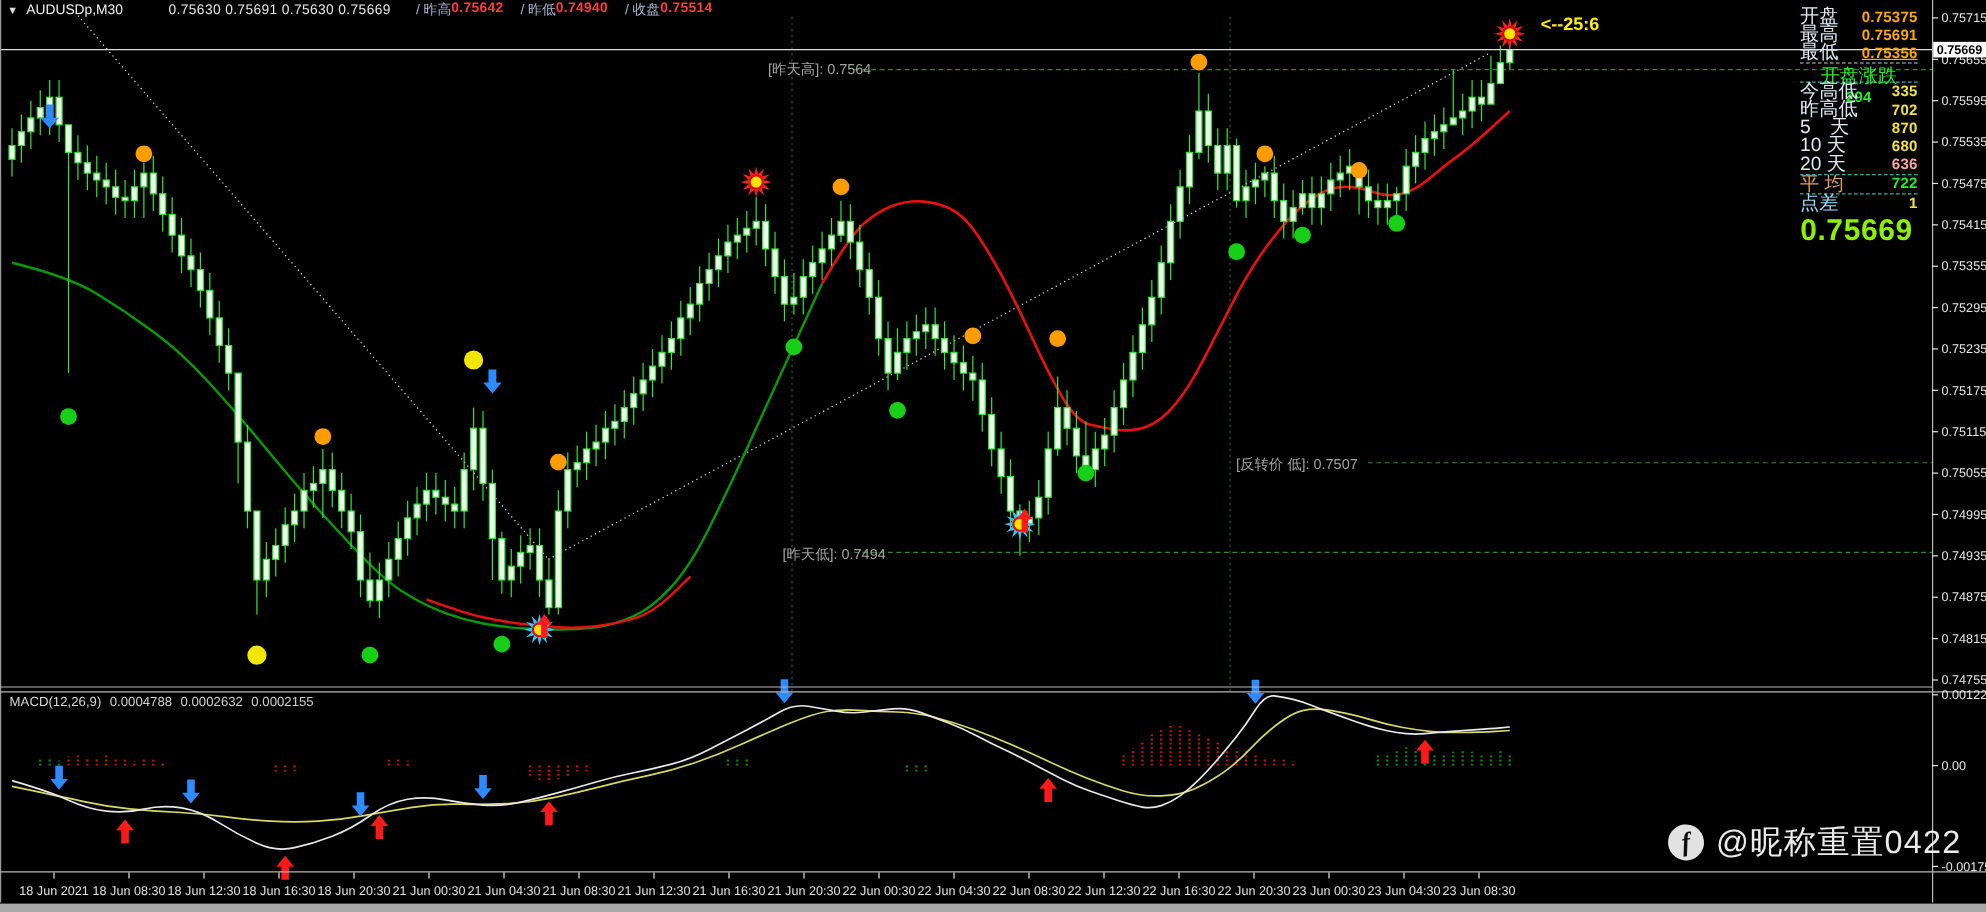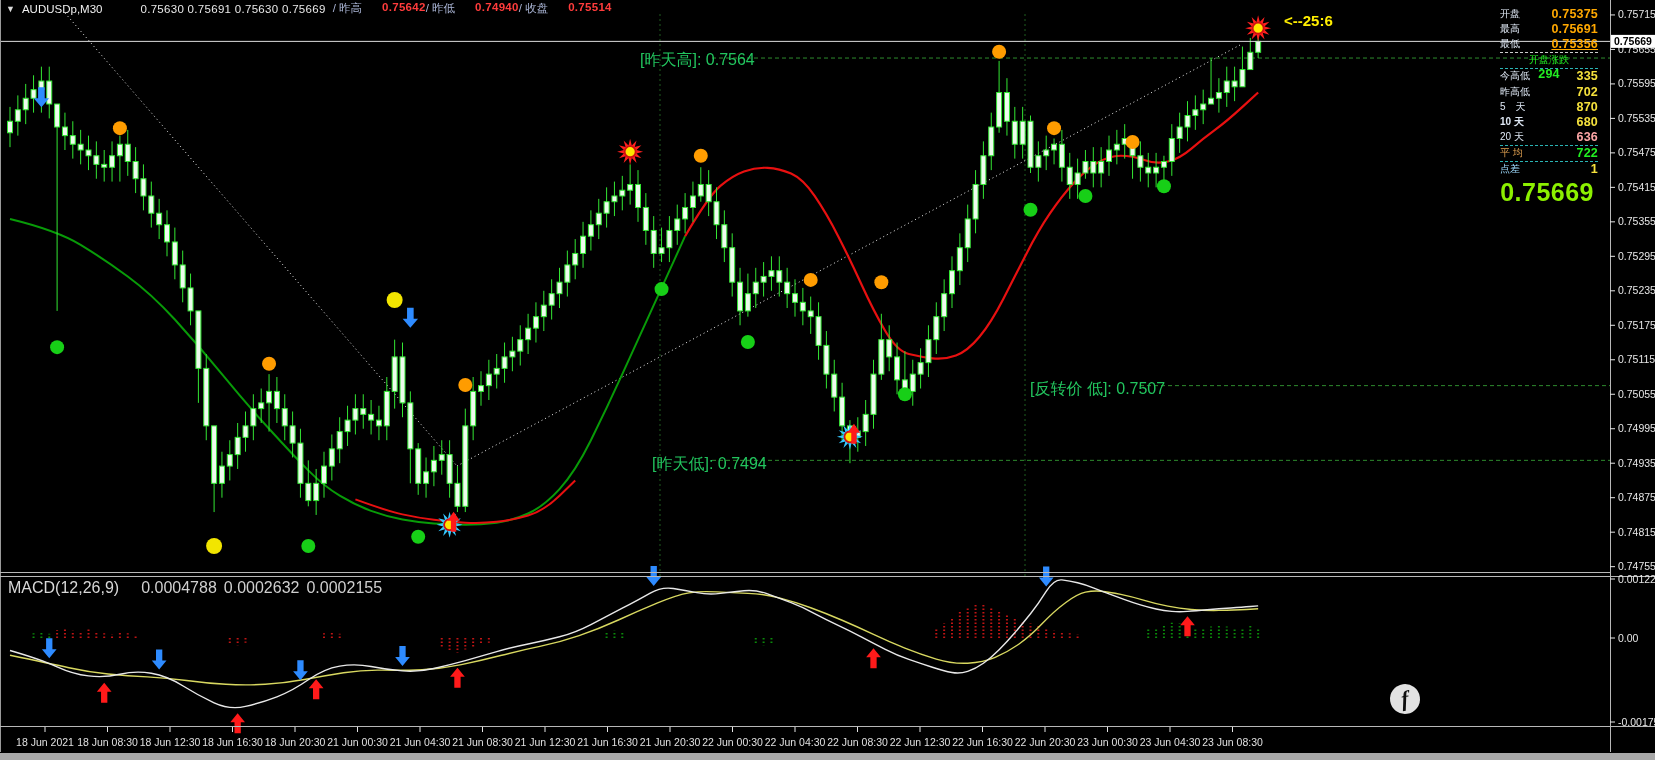--- a/index.html
+++ b/index.html
@@ -2,31 +2,31 @@
 <html><head>
 <meta charset="utf-8">
 <style>
   html,body{margin:0;padding:0;background:#000;}
   .stage{position:relative;width:1655px;height:760px;background:#000;overflow:hidden;
          font-family:"Liberation Sans",sans-serif;}
   .titlebar{position:absolute;top:1px;left:6px;display:flex;align-items:center;gap:7px;
             font-size:11.5px;color:#e8e8e8;white-space:nowrap;z-index:5;}
   .titlebar .sym{color:#f0f0f0;}
   .titlebar .ohlc{color:#e8e8e8;letter-spacing:.3px;padding-left:31px;}
-  .hstat{display:flex;gap:20px;}
+  .hstat{display:flex;gap:0;margin-left:14px;}
   .hstat .hl{color:#a9b4d4;}
   .hstat .hv{color:#ff3c3c;font-weight:bold;letter-spacing:.3px;}
-  .anno{position:absolute;color:#22c55e;font-size:16px;z-index:4;white-space:nowrap;}
+  .anno{position:absolute;color:#a3a3a3;font-size:12px;z-index:4;white-space:nowrap;}
   .anno.cd{color:#ffee00;font-size:15px;font-weight:bold;}
-  .macdlbl{position:absolute;left:8px;top:579px;font-size:16px;color:#d8d8d8;z-index:4;
-           display:flex;gap:22px;white-space:nowrap;}
+  .macdlbl{position:absolute;left:8px;top:579px;font-size:11px;color:#d8d8d8;z-index:4;
+           display:flex;gap:7px;white-space:nowrap;}
   .macdlbl .mv{color:#cfcfcf;}
   .panel{position:absolute;left:1500px;top:6px;width:98px;z-index:6;}
   .prow{display:flex;justify-content:space-between;align-items:center;height:15.2px;}
-  .prow .pl{font-size:10px;white-space:nowrap;}
+  .prow .pl{font-size:16px;white-space:nowrap;}
   .prow .pv{font-size:12.5px;font-weight:bold;letter-spacing:.2px;}
   .bigprice{position:absolute;right:61px;top:178px;font-size:25px;font-weight:bold;
             color:#8cf000;z-index:6;white-space:nowrap;letter-spacing:.5px;}
   .watermark{position:absolute;left:1390px;top:684px;display:flex;align-items:center;gap:10px;
              opacity:.93;z-index:7;}
   .wm-logo{width:30px;height:30px;border-radius:50%;background:#f4f4f4;color:#101010;
            display:flex;align-items:center;justify-content:center;font-size:22px;
            font-style:italic;font-weight:bold;transform:rotate(-8deg);
            font-family:"Liberation Serif",serif;}
   .wm-text{color:#fdfdfd;font-size:27px;letter-spacing:1px;}
@@ -655,35 +655,36 @@
       </div>
       <div class="prow">
         <span class="pl" style="color: rgb(223, 232, 245);">昨高低</span>
         <span class="pv" style="color: rgb(245, 225, 60);">702</span>
       </div>
       <div class="prow">
         <span class="pl" style="color: rgb(223, 232, 245);">5　天</span>
         <span class="pv" style="color: rgb(245, 225, 60);">870</span>
       </div>
       <div class="prow">
-        <span class="pl" style="color: rgb(223, 232, 245); font-weight: bold;">10 天</span>
+        <span class="pl" style="color: rgb(223, 232, 245);">10 天</span>
         <span class="pv" style="color: rgb(245, 225, 60);">680</span>
       </div>
       <div class="prow" style="border-bottom: 1px dashed rgb(42, 179, 179);">
         <span class="pl" style="color: rgb(223, 232, 245);">20 天</span>
         <span class="pv" style="color: #fca5a5;">636</span>
       </div>
       <div class="prow" style="border-bottom: 1px dashed rgb(42, 179, 179);">
         <span class="pl" style="color: rgb(224, 160, 80);">平 均</span>
         <span class="pv" style="color: rgb(34, 238, 34);">722</span>
       </div>
       <div class="prow">
         <span class="pl" style="color: rgb(159, 220, 255);">点差</span>
         <span class="pv" style="color: rgb(245, 225, 60);">1</span>
       </div>
     </div>
   <div class="bigprice">0.75669</div>
 
   <div class="watermark">
     <span class="wm-logo">f</span>
+    <span class="wm-text">@昵称重置0422</span>
   </div>
 
 </div>
 
 </body></html>

